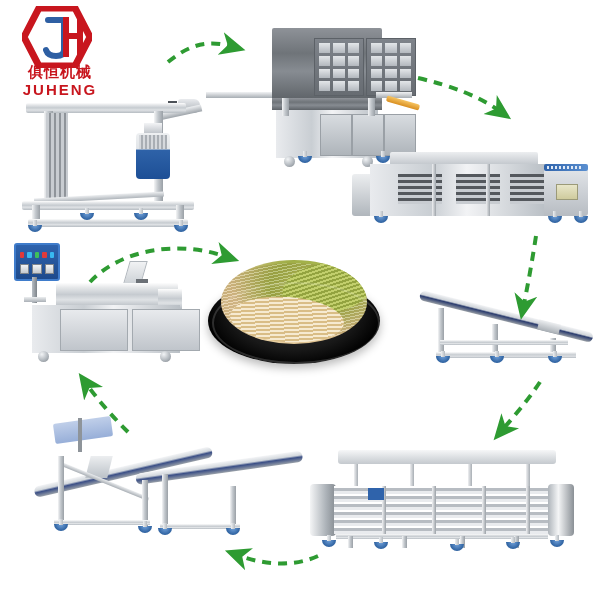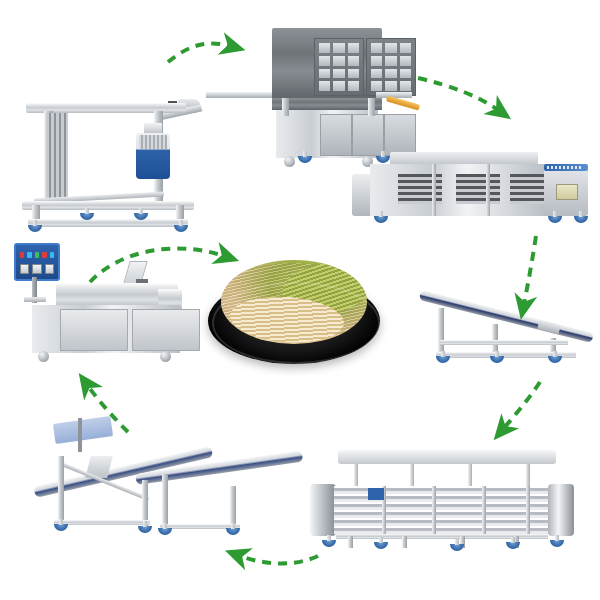--- a/index.html
+++ b/index.html
@@ -195,20 +195,29 @@
             border:2px solid rgba(255,255,255,.16);}
 
   
   #arrows{position:absolute;left:0;top:0;width:600px;height:600px;}
 </style>
 </head>
 <body>
 
 <div id="stage">
 
+  <div class="node" id="logo">
+    <svg class="logo-hex" viewBox="0 0 70 62">
+      <polygon points="17,2 53,2 68,31 53,60 17,60 2,31" fill="none" stroke="#c8161e" stroke-width="7"></polygon>
+      <path d="M26 14 L42 14 L42 44 Q42 50 34 50 Q26 50 24 44" fill="none" stroke="#2e5fa3" stroke-width="6" stroke-linecap="round"></path>
+      <path d="M44 14 L44 48 M44 30 L58 30 M58 14 L58 48" fill="none" stroke="#c8161e" stroke-width="6" stroke-linecap="square"></path>
+    </svg>
+    <div class="logo-cn">俱恒机械</div>
+    <div class="logo-en">JUHENG</div>
+  </div>
 
   <div class="node" id="m1">
     <div class="blk"></div>
     <div class="hopper steel"></div>
     <div class="inbelt"></div>
     <div class="topbar steel"></div>
     <div class="legL post"></div>
     <div class="rollers"></div>
     <div class="legR post"></div>
     <div class="mtop"></div>

